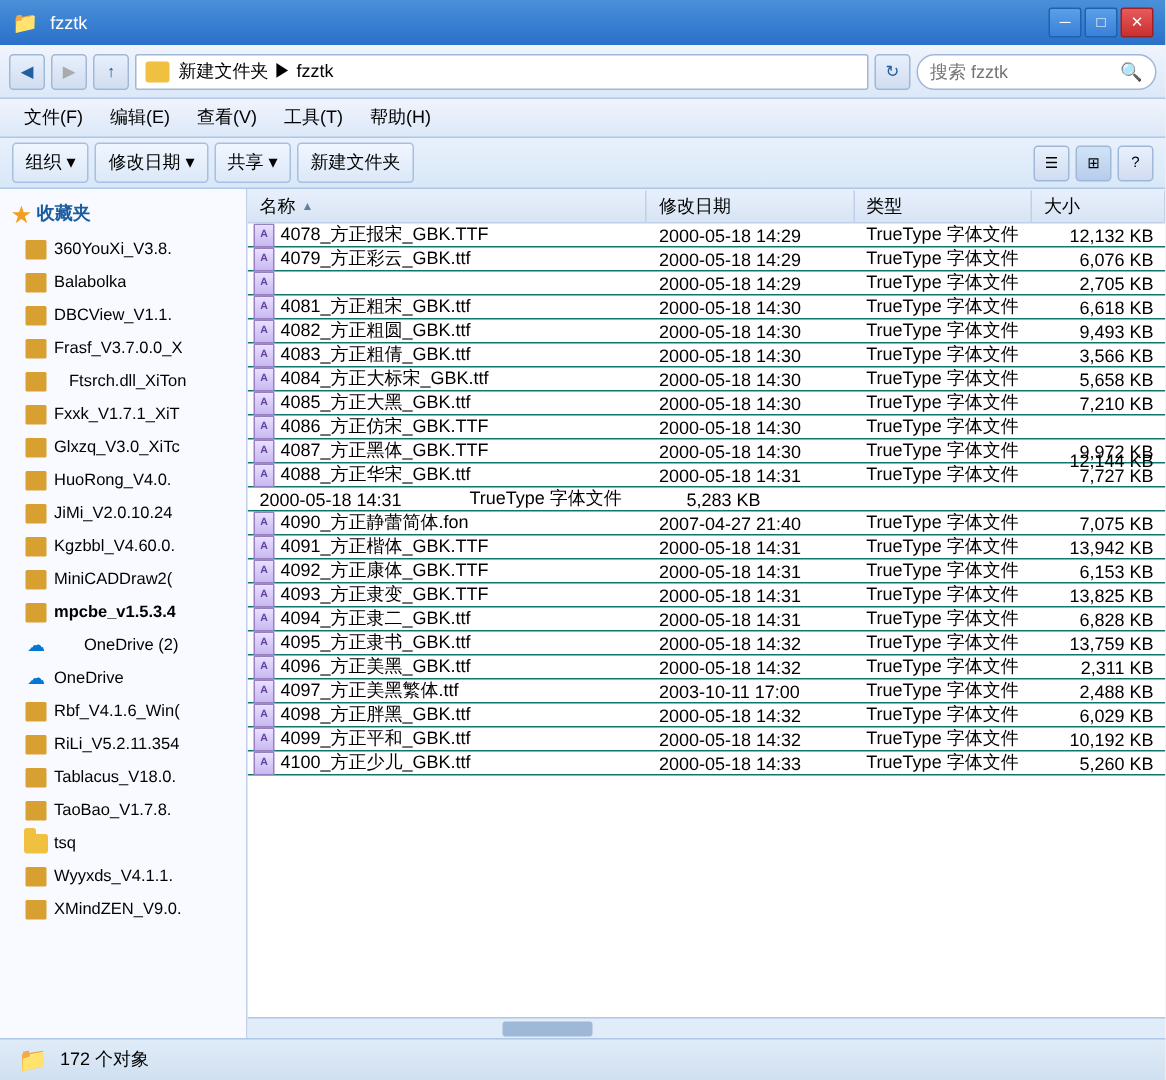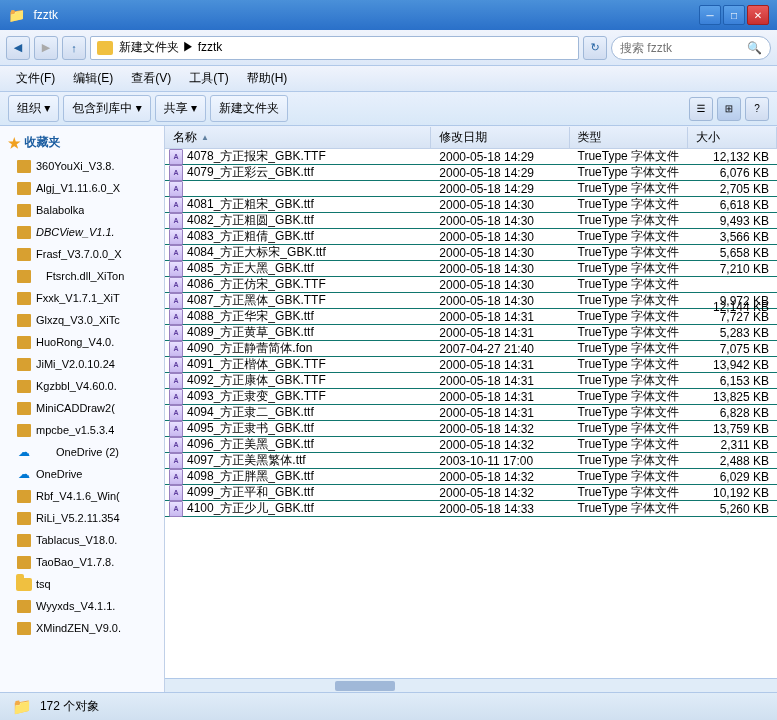--- a/index.html
+++ b/index.html
@@ -367,21 +367,21 @@
 <div class="menubar">
   <span class="menu-item">文件(F)</span>
   <span class="menu-item">编辑(E)</span>
   <span class="menu-item">查看(V)</span>
   <span class="menu-item">工具(T)</span>
   <span class="menu-item">帮助(H)</span>
 </div>
 
 <div class="toolbar">
   <div class="toolbar-btn">组织 ▾</div>
-  <div class="toolbar-btn">包含到库中 ▾</div>
+  <div class="toolbar-btn">修改日期 ▾</div>
   <div class="toolbar-btn">共享 ▾</div>
   <div class="toolbar-btn">新建文件夹</div>
   <div class="toolbar-right">
     <div class="view-btn">☰</div>
     <div class="view-btn" style="background:linear-gradient(to bottom,#d0e4f8,#b8ccec);">⊞</div>
     <div class="view-btn">?</div>
   </div>
 </div>
 
 <div class="main">
@@ -395,33 +395,27 @@
         <div class="sidebar-item">
           <div class="sidebar-icon">
             <div style="width: 14px; height: 13px; background: rgb(216, 160, 48); border-radius: 1px;"></div>
           </div>
           <span style="overflow: hidden; text-overflow: ellipsis;">360YouXi_V3.8.</span>
         </div>
         <div class="sidebar-item">
           <div class="sidebar-icon">
             <div style="width: 14px; height: 13px; background: rgb(216, 160, 48); border-radius: 1px;"></div>
           </div>
-          <span style="overflow: hidden; text-overflow: ellipsis;">Algj_V1.11.6.0_X</span>
-        </div>
-        <div class="sidebar-item">
-          <div class="sidebar-icon">
-            <div style="width: 14px; height: 13px; background: rgb(216, 160, 48); border-radius: 1px;"></div>
-          </div>
           <span style="overflow: hidden; text-overflow: ellipsis;">Balabolka</span>
         </div>
         <div class="sidebar-item">
           <div class="sidebar-icon">
             <div style="width: 14px; height: 13px; background: rgb(216, 160, 48); border-radius: 1px;"></div>
           </div>
-          <span style="overflow: hidden; text-overflow: ellipsis; font-style: italic;">DBCView_V1.1.</span>
+          <span style="overflow: hidden; text-overflow: ellipsis;">DBCView_V1.1.</span>
         </div>
         <div class="sidebar-item">
           <div class="sidebar-icon">
             <div style="width: 14px; height: 13px; background: rgb(216, 160, 48); border-radius: 1px;"></div>
           </div>
           <span style="overflow: hidden; text-overflow: ellipsis;">Frasf_V3.7.0.0_X</span>
         </div>
         <div class="sidebar-item">
           <div class="sidebar-icon">
             <div style="width: 14px; height: 13px; background: rgb(216, 160, 48); border-radius: 1px;"></div>
@@ -461,21 +455,21 @@
         <div class="sidebar-item">
           <div class="sidebar-icon">
             <div style="width: 14px; height: 13px; background: rgb(216, 160, 48); border-radius: 1px;"></div>
           </div>
           <span style="overflow: hidden; text-overflow: ellipsis;">MiniCADDraw2(</span>
         </div>
         <div class="sidebar-item">
           <div class="sidebar-icon">
             <div style="width: 14px; height: 13px; background: rgb(216, 160, 48); border-radius: 1px;"></div>
           </div>
-          <span style="overflow: hidden; text-overflow: ellipsis;">mpcbe_v1.5.3.4</span>
+          <span style="overflow: hidden; text-overflow: ellipsis; font-weight: bold;">mpcbe_v1.5.3.4</span>
         </div>
         <div class="sidebar-item">
           <div class="sidebar-icon">
             <span style="color:#0078d4;font-size:12px;">☁</span>
           </div>
           <span style="overflow: hidden; text-overflow: ellipsis; margin-left: 20px;">OneDrive (2)</span>
         </div>
         <div class="sidebar-item">
           <div class="sidebar-icon">
             <span style="color:#0078d4;font-size:12px;">☁</span>
@@ -636,24 +630,20 @@
         <div class="file-row">
           <div class="col-name">
             <div class="font-icon">A</div>
             <span>4088_方正华宋_GBK.ttf</span>
           </div>
           <div class="col-date">2000-05-18 14:31</div>
           <div class="col-type">TrueType 字体文件</div>
           <div class="col-size" style="text-align: right;">7,727 KB</div>
         </div>
         <div class="file-row">
-          <div class="col-name">
-            <div class="font-icon">A</div>
-            <span>4089_方正黄草_GBK.ttf</span>
-          </div>
           <div class="col-date">2000-05-18 14:31</div>
           <div class="col-type">TrueType 字体文件</div>
           <div class="col-size" style="text-align: right;">5,283 KB</div>
         </div>
         <div class="file-row">
           <div class="col-name">
             <div class="font-icon">A</div>
             <span>4090_方正静蕾简体.fon</span>
           </div>
           <div class="col-date">2007-04-27 21:40</div>

